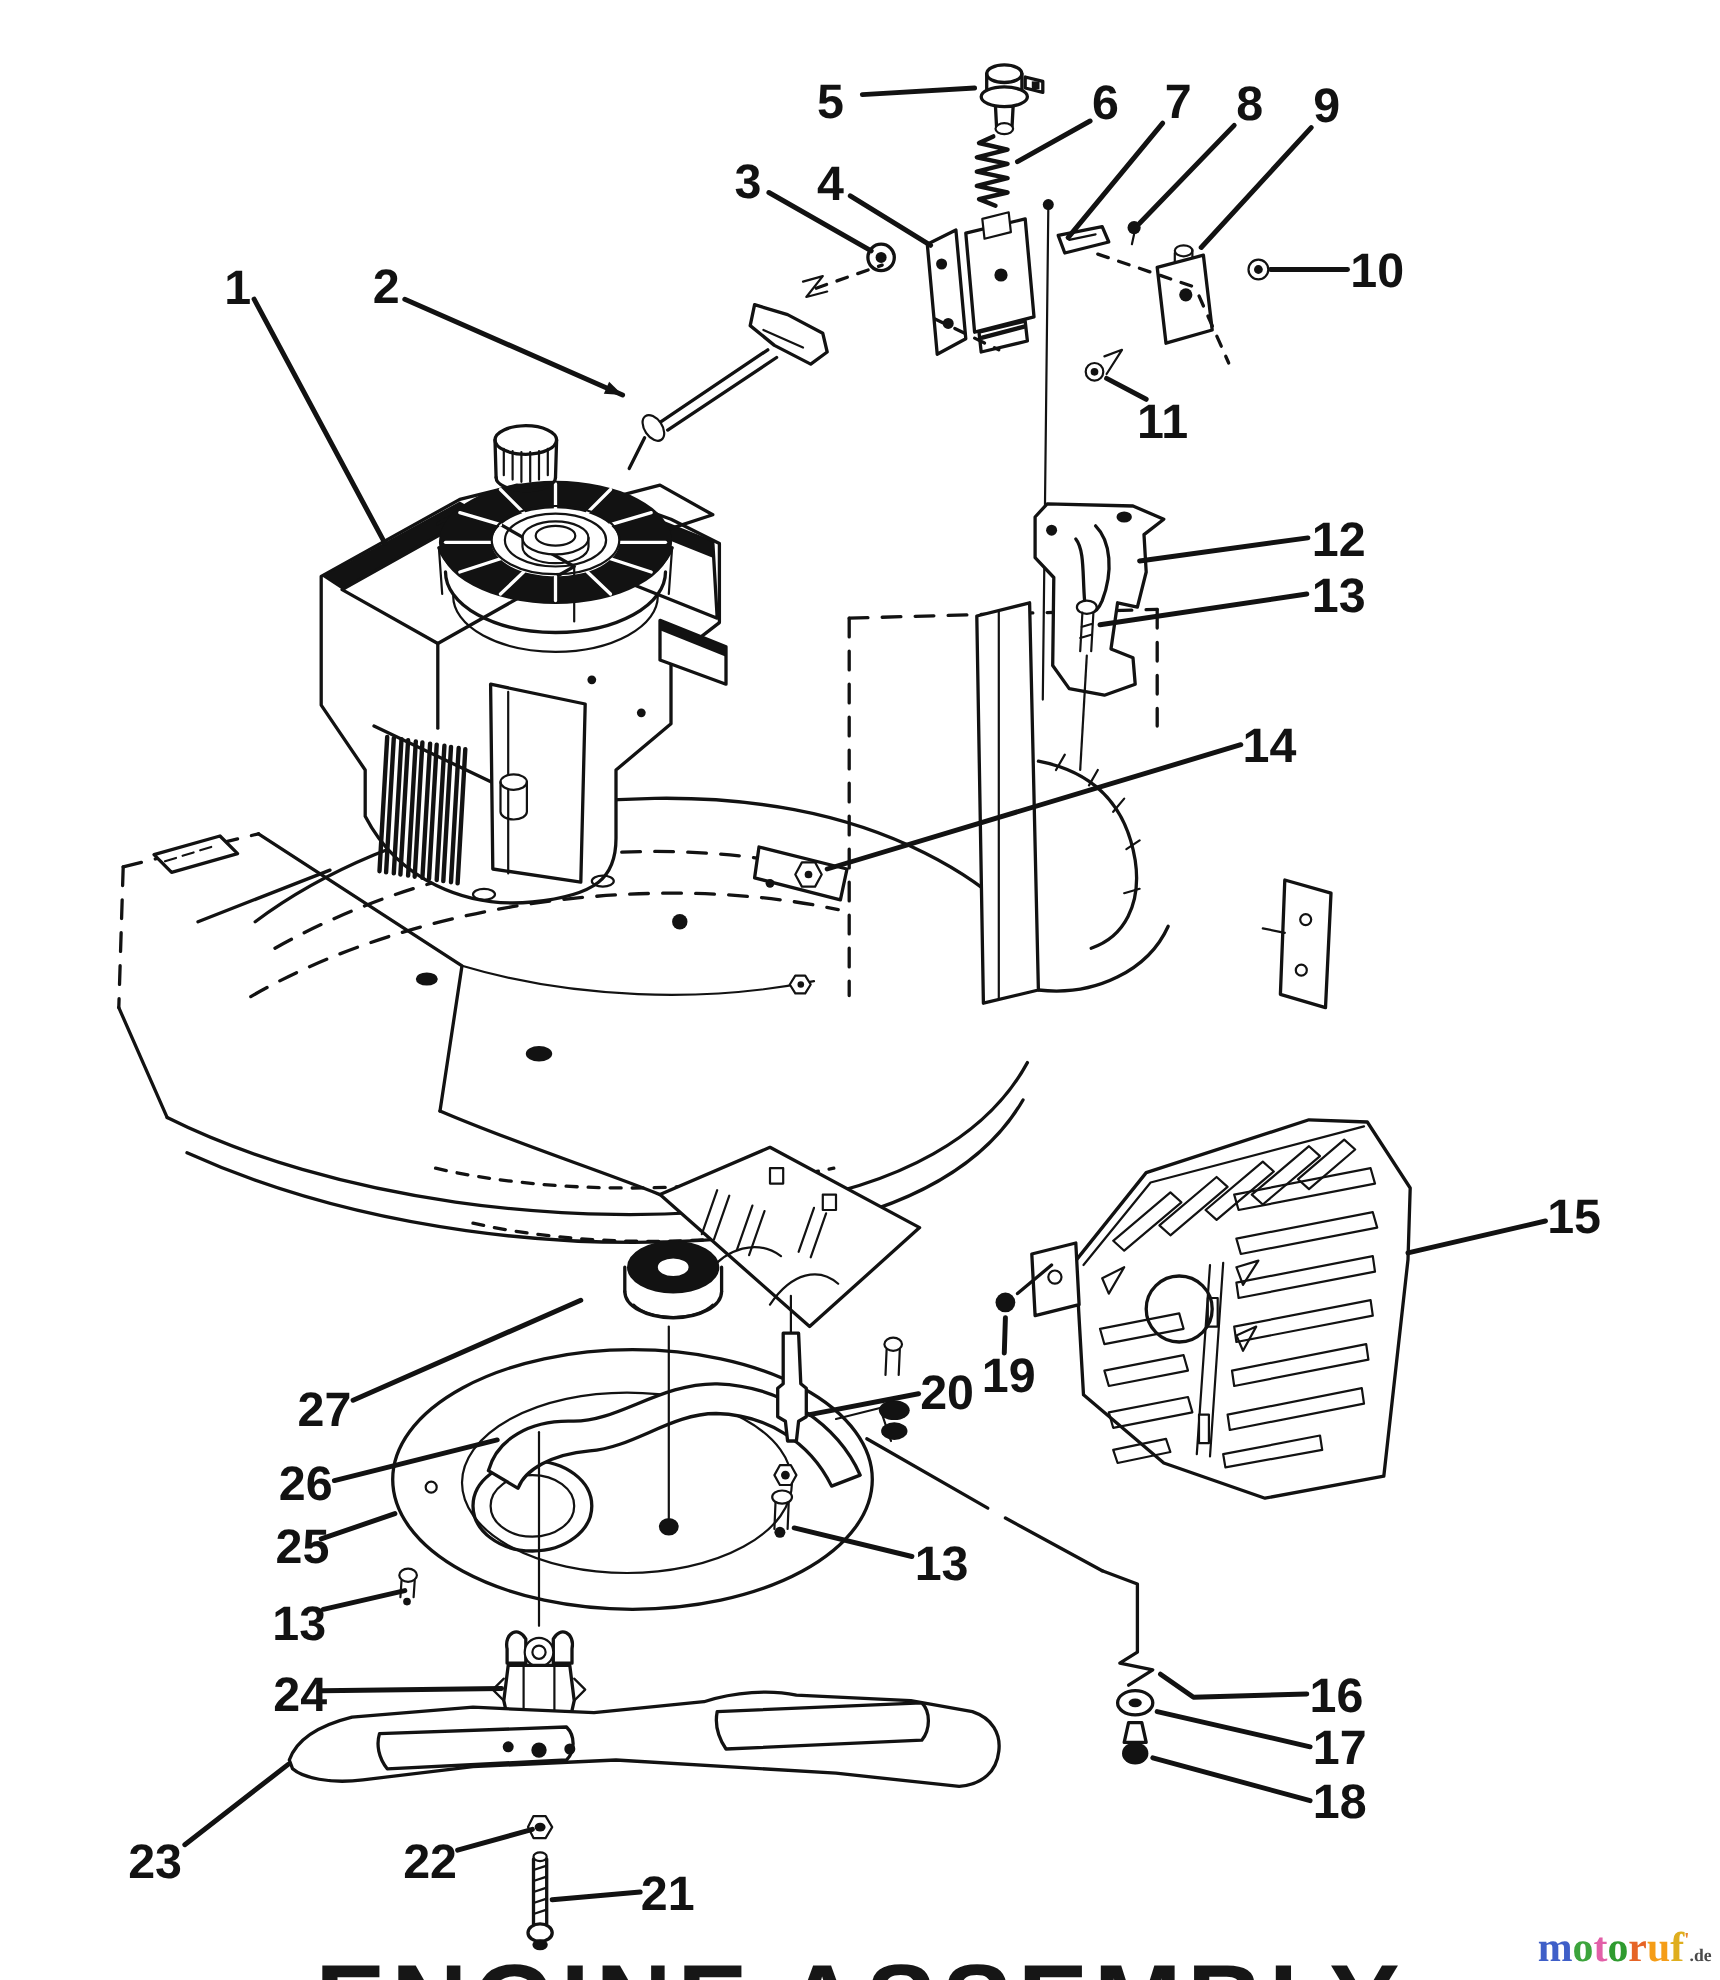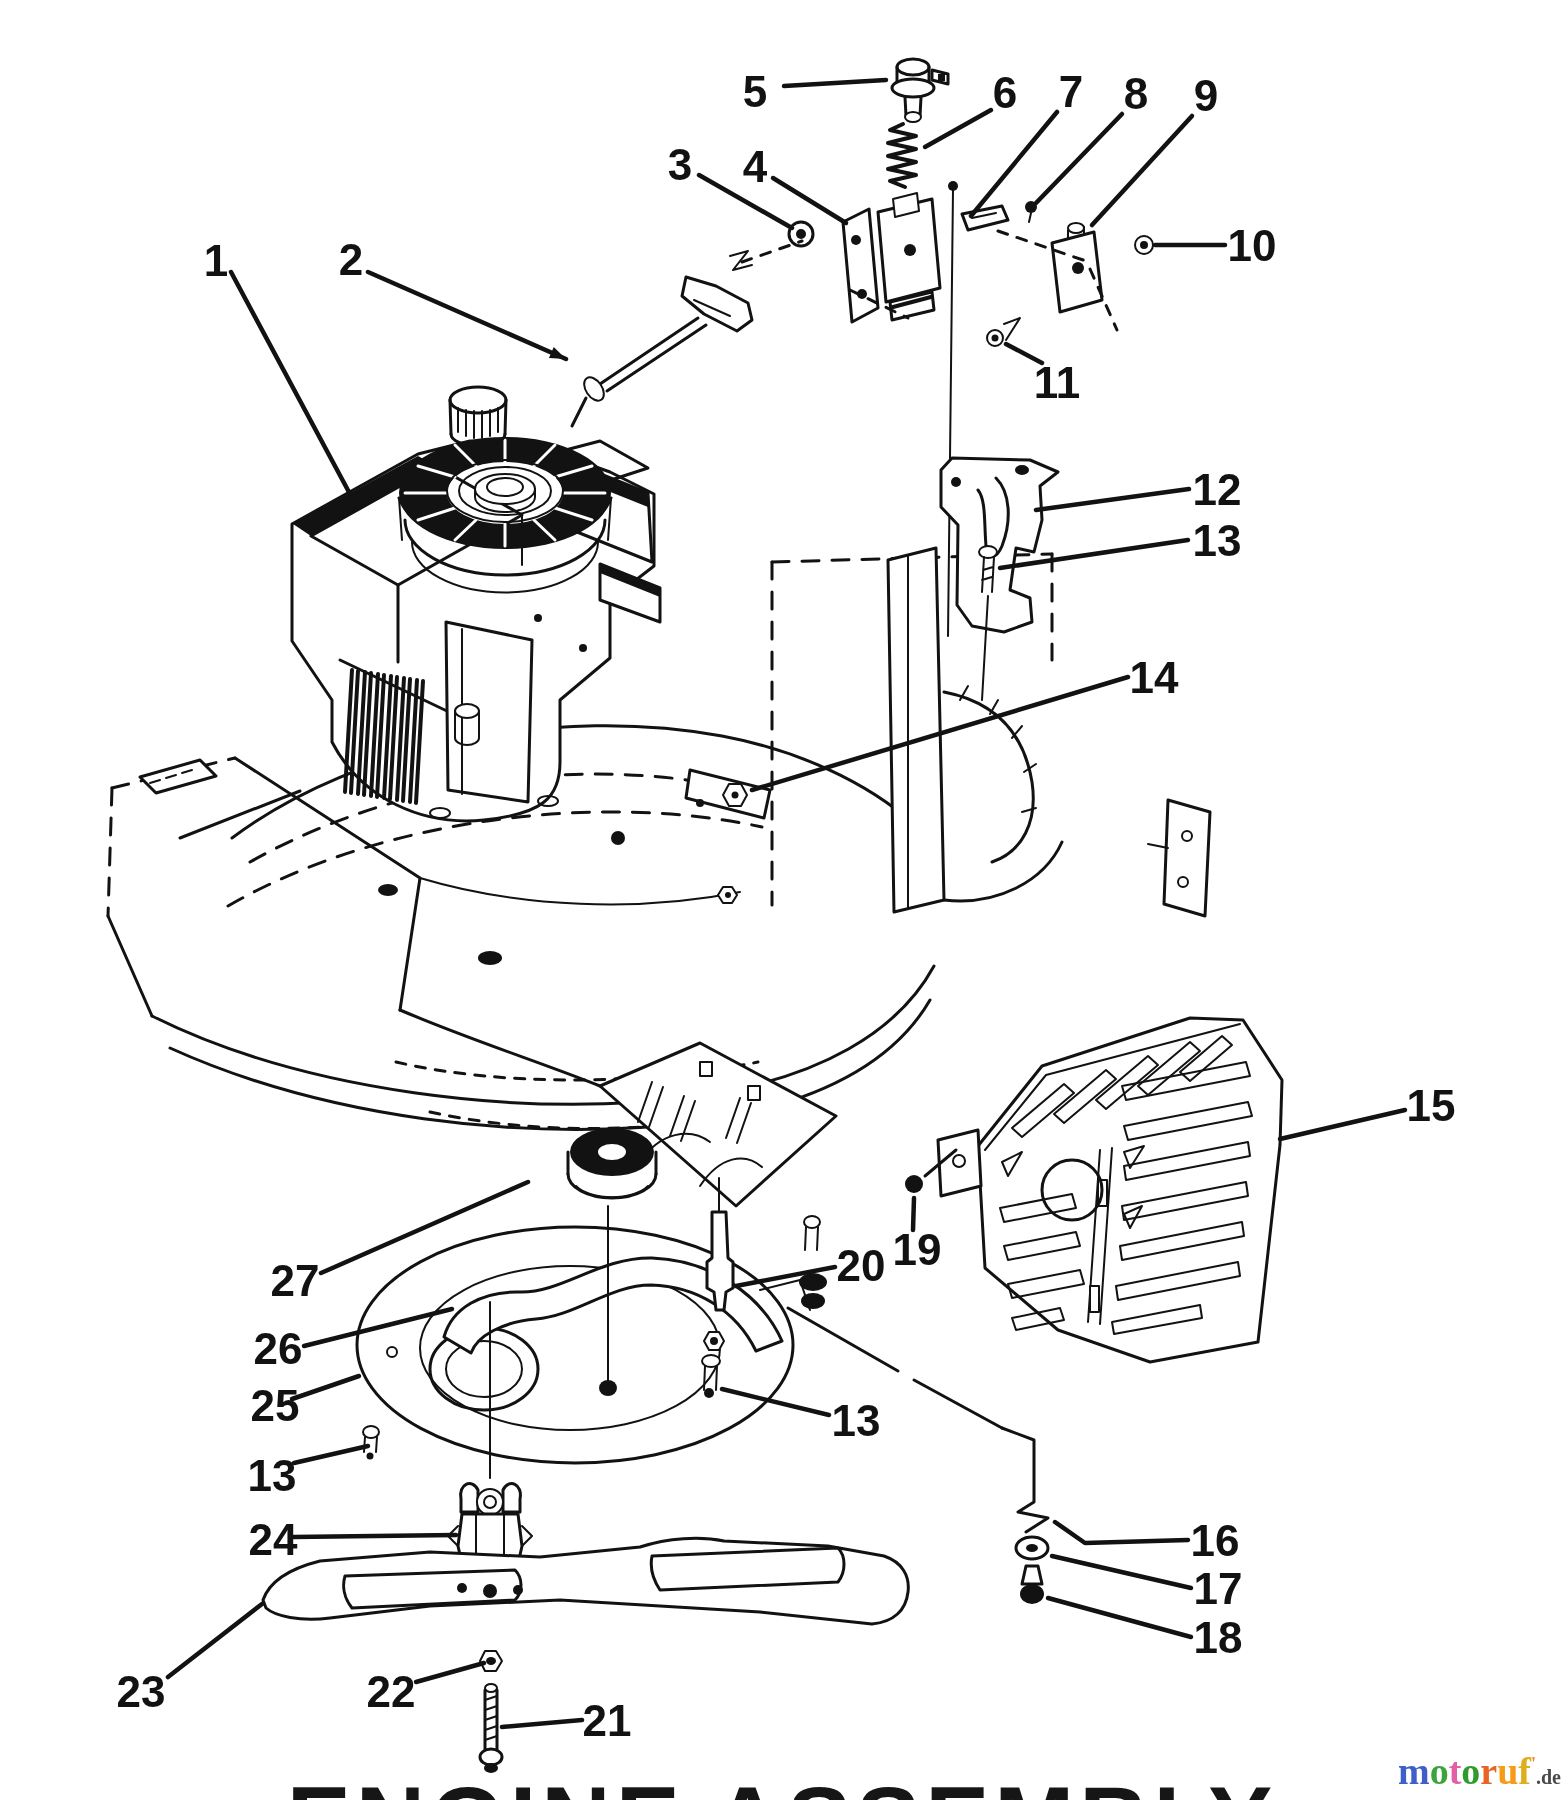--- a/index.html
+++ b/index.html
@@ -23,21 +23,21 @@
   .leader{fill:none;stroke:#121212;stroke-width:4.5;}
   #figure-title{
     position:absolute;top:1766px;left:50%;transform:translateX(-50%);
     font-size:96px;font-weight:800;letter-spacing:5px;color:#161616;
     white-space:nowrap;font-family:"Liberation Sans",sans-serif;
   }
   #brand-logo{
     position:absolute;left:1398px;top:1752px;white-space:nowrap;
     font-family:"Liberation Serif",serif;font-weight:700;font-size:38px;line-height:1;
   }
-  #brand-logo .de{font-size:20px;font-weight:700;text-align:center;}
+  #brand-logo .de{font-size:16px;font-weight:700;text-align:center;}
   #brand-logo .tick{font-size:18px;vertical-align:14px;}
 </style>
 </head>
 <body>
 
 <svg id="diagram" width="1564" height="1800" viewBox="0 0 1564 1800">
 
   <g>
 
     <path class="dash" d="M772,562 V905"></path>

